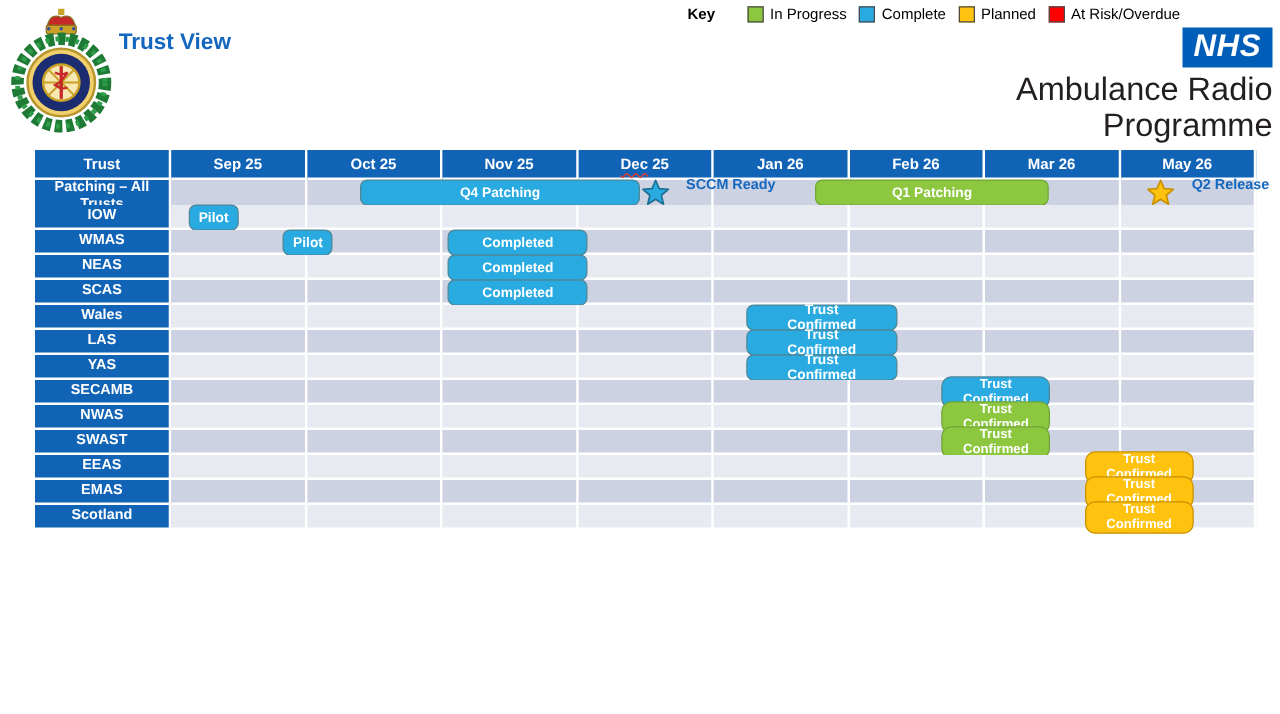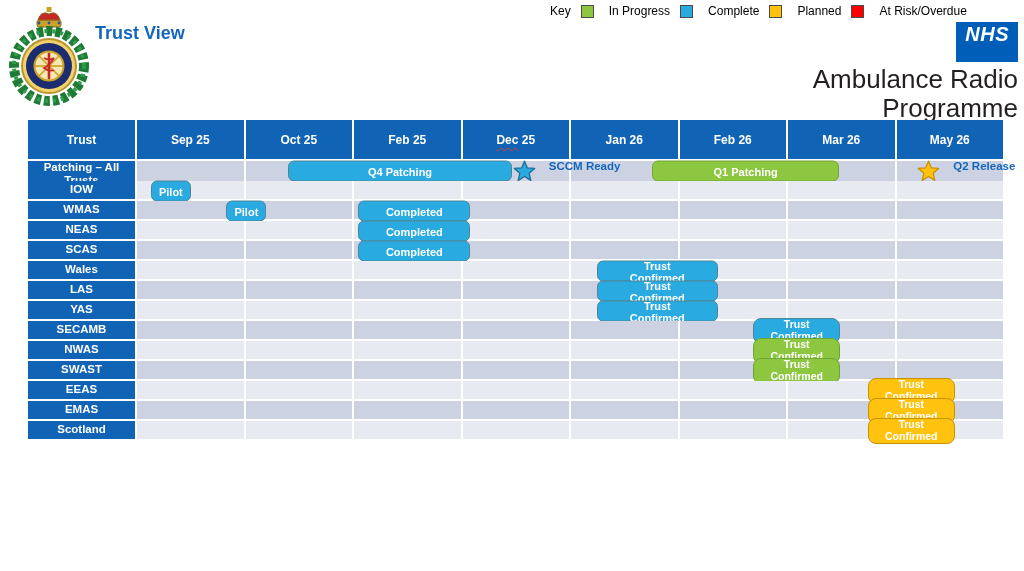--- a/index.html
+++ b/index.html
@@ -6,31 +6,31 @@
   body{
     width:1024px;height:571px;position:relative;background:#fff;
     font-family:"Liberation Sans",sans-serif;overflow:hidden;
   }
   
   .crest{position:absolute;left:8px;top:6px;width:82px;height:102px;}
   .titleblock{position:absolute;left:95px;top:20px;color:#1467BE;}
   .titleblock h1{margin:0;font-size:35px;font-weight:bold;letter-spacing:-0.5px;}
   .titleblock h2{margin:3px 0 0;font-size:18px;font-weight:bold;}
   .key{position:absolute;top:4px;left:550px;display:flex;align-items:center;gap:10px;font-size:12px;color:#000;}
-  .key .klabel{font-weight:normal;margin-right:0;}
-  .kitem{display:flex;align-items:flex-end;gap:15px;}
+  .key .klabel{font-weight:bold;margin-right:16px;}
+  .kitem{display:flex;align-items:flex-end;gap:5px;}
   .swatch{width:13px;height:13px;border:1px solid #4a4a4a;box-sizing:border-box;}
   .nhsblock{position:absolute;top:22px;right:6px;text-align:right;}
   .nhsbox{display:inline-block;background:#005EB8;color:#fff;font-style:italic;font-weight:bold;
-          font-size:20px;padding:1px 9px 16px;letter-spacing:0.5px;}
+          font-size:25px;padding:1px 9px 2px;letter-spacing:0.5px;}
   .nhsorg{font-size:26px;color:#231F20;line-height:1.13;margin-top:3px;font-weight:500;}
   
   .gantt{position:absolute;left:28px;top:120px;width:977px;}
   .grow{display:grid;grid-template-columns:109px repeat(8,1fr);position:relative;height:20px;}
-  .grow.header{height:41px;}
+  .grow.header{height:24px;}
   .gcell{border-right:2px solid #fff;border-bottom:2px solid #fff;box-sizing:border-box;}
   .hcell{background:#1063B5;color:#fff;font-weight:bold;font-size:12px;
          display:flex;align-items:center;justify-content:center;}
   .tcell{background:#1063B5;color:#fff;font-weight:bold;font-size:11.5px;
          display:flex;align-items:center;justify-content:center;text-align:center;
          line-height:1.15;padding:0 3px;}
   .mcell.dark{background:#CDD2E3;}
   .mcell.light{background:#E8EAF1;}
   .bars{position:absolute;left:109px;top:0;width:calc(100% - 109px);height:100%;pointer-events:none;}
   .bar{position:absolute;top:50%;transform:translateY(-50%);height:21px;border-radius:6px;
@@ -110,21 +110,21 @@
     <div>Ambulance Radio</div>
     <div>Programme</div>
   </div>
 </div>
 
 <div class="gantt">
     <div class="grow header">
       <div class="gcell hcell">Trust</div>
       <div class="gcell hcell">Sep 25</div>
       <div class="gcell hcell">Oct 25</div>
-      <div class="gcell hcell">Feb 25</div>
+      <div class="gcell hcell">Nov 25</div>
       <div class="gcell hcell"><span class="squig">Dec</span>&nbsp;25</div>
       <div class="gcell hcell">Jan 26</div>
       <div class="gcell hcell">Feb 26</div>
       <div class="gcell hcell">Mar 26</div>
       <div class="gcell hcell">May 26</div>
     </div>
     <div class="grow">
       <div class="gcell tcell">Patching – All Trusts</div>
       <div class="gcell mcell dark"></div>
       <div class="gcell mcell dark"></div>

